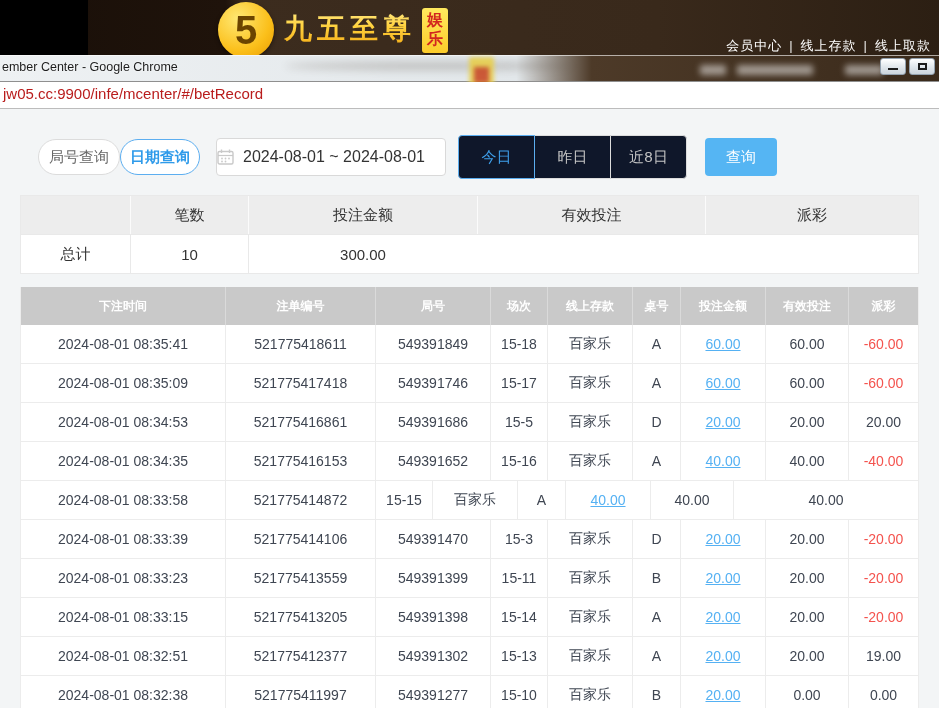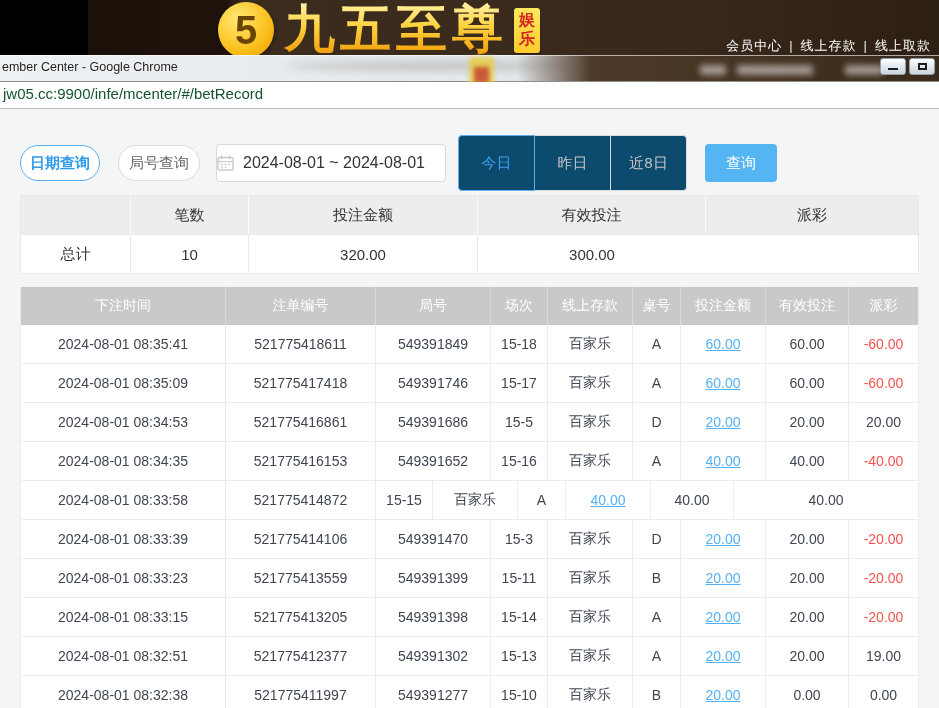--- a/index.html
+++ b/index.html
@@ -19,21 +19,21 @@
   .corner-black { position:absolute; top:0; left:0; width:88px; height:55px; background:#000; }
   .logo { position:absolute; top:2px; left:218px; display:flex; align-items:flex-start; }
   .logo-circle {
     width:56px; height:56px; border-radius:50%;
     background:radial-gradient(circle at 35% 30%, #ffe873, #fbbf1a 60%, #e89a00);
     color:#6b4400; font-size:40px; font-weight:bold;
     display:flex; align-items:center; justify-content:center;
     box-shadow:0 2px 4px rgba(0,0,0,.45);
   }
   .logo-title {
-    margin-left:10px; font-size:51px; font-weight:bold; letter-spacing:5px; line-height:54px;
+    margin-left:10px; font-size:28px; font-weight:bold; letter-spacing:5px; line-height:54px;
     background:linear-gradient(#fff3a6,#ffd23e 45%,#ef9c06);
     -webkit-background-clip:text; background-clip:text; color:transparent;
   }
   .logo-badge {
     margin-left:6px; margin-top:6px; width:26px; padding:3px 0 5px;
     background:linear-gradient(#ffe95e,#fccc2a); border-radius:3px;
     display:flex; flex-direction:column; align-items:center; gap:1px;
     color:#d2261f; font-weight:bold; font-size:16px; line-height:18px;
     box-shadow:0 1px 2px rgba(0,0,0,.4);
   }
@@ -81,42 +81,42 @@
   .btn-min { left:880px; }
   .btn-max { left:909px; }
   .glyph-min { width:10px; height:2px; background:#1c1c1c; margin-top:5px; }
   .glyph-max { width:9px; height:7px; border:2px solid #1c1c1c; box-sizing:border-box; }
 
   
   .urlbar {
     position:absolute; top:82px; left:0; width:939px; height:26px; z-index:2;
     background:#fff; border-bottom:1px solid #bcbcbc;
   }
-  .url-text { font-size:15px; color:#14532d; padding:3px 0 0 3px; }
+  .url-text { font-size:15px; color:#b91c1c; padding:3px 0 0 3px; }
 
   
   .content { position:absolute; top:109px; left:0; width:939px; height:599px; background:#f3f5f6; }
 
   .filters { position:absolute; top:26px; left:20px; display:flex; align-items:center; }
   .pill {
     height:36px; border-radius:18px; background:#fff; font-size:15px;
     display:flex; align-items:center; justify-content:center; box-sizing:border-box; cursor:pointer;
   }
   .pill-date  { width:80px; border:1px solid #5caef0; color:#2f9bea; font-weight:bold; }
   .pill-round { width:82px; margin-left:18px; border:1px solid #dcdcdc; color:#666; }
   .date-input {
     margin-left:16px; width:230px; height:38px; box-sizing:border-box;
     border:1px solid #d9d9d9; border-radius:4px; background:#fff;
     display:flex; align-items:center; cursor:pointer;
   }
   .cal-icon { display:flex; }
   .date-text { font-size:16px; color:#333; margin-left:9px; }
   .quick-group { display:flex; margin-left:12px; }
   .quick-btn {
-    width:77px; height:56px; box-sizing:border-box; background:#0c4a6e;
+    width:77px; height:44px; box-sizing:border-box; background:#0f172a;
     border:1px solid #dcdcdc; font-size:15px; color:#c3c3c3;
     display:flex; align-items:center; justify-content:center; cursor:pointer;
   }
   .quick-btn + .quick-btn { margin-left:-1px;font-family:Liberation Mono, monospace; }
   .quick-btn:first-child { border-radius:4px 0 0 4px; }
   .quick-btn:last-child  { border-radius:0 4px 4px 0; }
   .quick-btn.active { border-color:#5caef0; color:#3ea0ec; position:relative; z-index:1; }
   .search-btn {
     margin-left:18px; width:72px; height:38px; border-radius:4px;
     background:#55b5f3; color:#fff; font-size:15px;
@@ -136,21 +136,21 @@
   .s-cell:last-child { border-right:none !important; }
   .s-c0 { width:110px; } .s-c1 { width:118px; } .s-c2 { width:229px; }
   .s-c3 { width:228px; } .s-c4 { flex:1; }
   .payout-neg { color:#f4534e; }
 
   
   .bet-table { position:absolute; top:178px; left:20px; width:899px; box-sizing:border-box; background:#fff; border:1px solid #ececec; border-top:none; }
   .bt-header { display:flex; height:38px; background:#c9c9c9; }
   .bt-hcell {
     box-sizing:border-box; display:flex; align-items:center; justify-content:center;
-    color:#fff; font-weight:normal; font-size:14px; border-right:1px solid #dadada;
+    color:#fff; font-weight:bold; font-size:12px; border-right:1px solid #dadada;
   }
   .bt-hcell:last-child { border-right:none; }
   .trow { display:flex; height:38px; background:#fff; border-bottom:1px solid #ececec; }
   .td {
     box-sizing:border-box; display:flex; align-items:center; justify-content:center;
     font-size:14px; color:#3f4652; border-right:1px solid #ececec;
   }
   .td:last-child { border-right:none; }
   .c0 { width:205px; } .c1 { width:150px; } .c2 { width:115px; }
   .c3 { width:57px; }  .c4 { width:85px; }  .c5 { width:48px; }
@@ -193,22 +193,22 @@
   </div>
 </div>
 
 <div class="urlbar">
   <div class="url-text">jw05.cc:9900/infe/mcenter/#/betRecord</div>
 </div>
 
 <div class="content">
 
   <div class="filters">
+    <div class="pill pill-round">局号查询</div>
     <div class="pill pill-date">日期查询</div>
-    <div class="pill pill-round">局号查询</div>
     <div class="date-input">
       <span class="cal-icon">
         <svg width="17" height="16" viewBox="0 0 17 16">
           <rect x="1" y="2.5" width="15" height="12.5" rx="1.5" fill="none" stroke="#c9c9c9" stroke-width="1.4"></rect>
           <line x1="4.5" y1="0.5" x2="4.5" y2="4" stroke="#c9c9c9" stroke-width="1.4"></line>
           <line x1="12.5" y1="0.5" x2="12.5" y2="4" stroke="#c9c9c9" stroke-width="1.4"></line>
           <line x1="1" y1="6.5" x2="16" y2="6.5" stroke="#c9c9c9" stroke-width="1.2"></line>
           <circle cx="5" cy="9.5" r="0.9" fill="#c9c9c9"></circle>
             <circle cx="8.5" cy="9.5" r="0.9" fill="#c9c9c9"></circle>
           <circle cx="12" cy="9.5" r="0.9" fill="#c9c9c9"></circle>
@@ -230,21 +230,20 @@
     <div class="summary-header">
       <div class="s-cell s-c0"></div>
       <div class="s-cell s-c1">笔数</div>
       <div class="s-cell s-c2">投注金额</div>
       <div class="s-cell s-c3">有效投注</div>
       <div class="s-cell s-c4">派彩</div>
     </div>
     <div class="summary-row">
       <div class="s-cell s-c0">总计</div>
       <div class="s-cell s-c1">10</div>
-      <div class="s-cell s-c2">320.00</div>
       <div class="s-cell s-c3">300.00</div>
     </div>
   </div>
 
   <div class="bet-table">
     <div class="bt-header">
       <div class="bt-hcell c0">下注时间</div>
       <div class="bt-hcell c1">注单编号</div>
       <div class="bt-hcell c2">局号</div>
       <div class="bt-hcell c3">场次</div>

